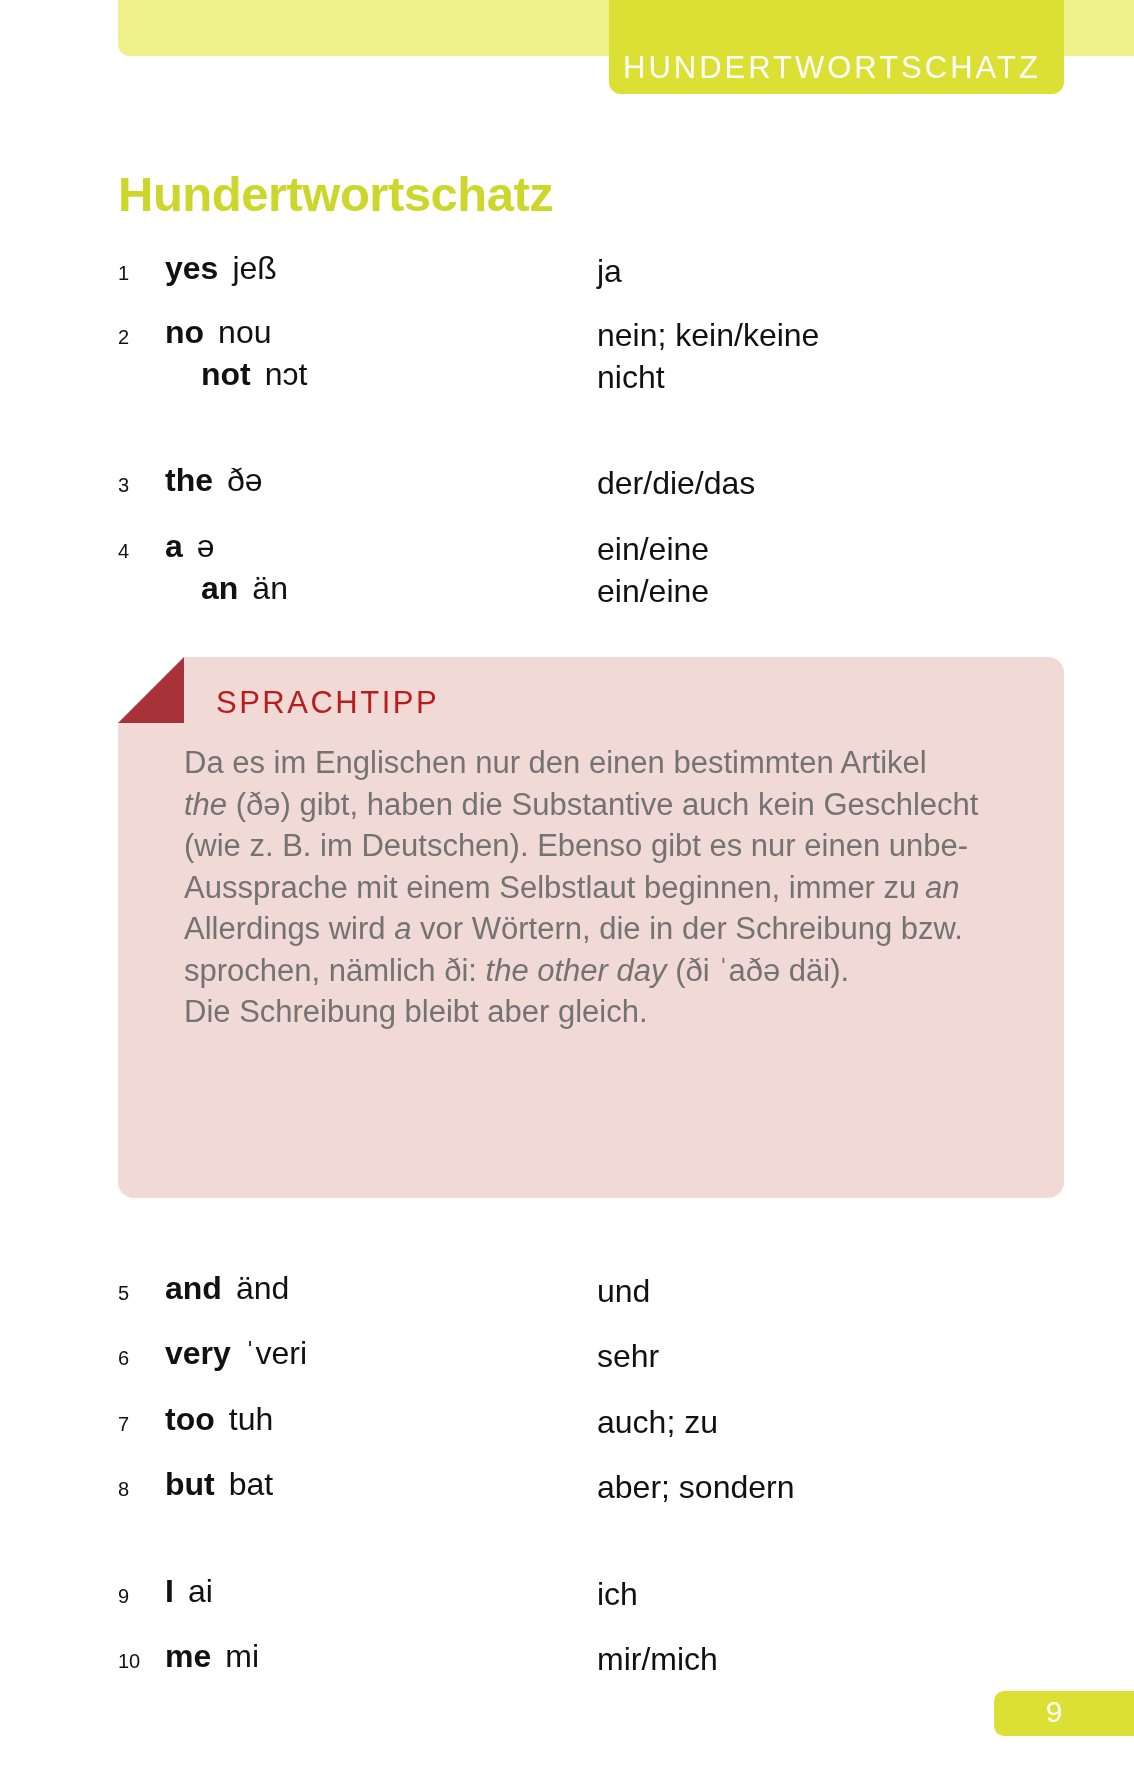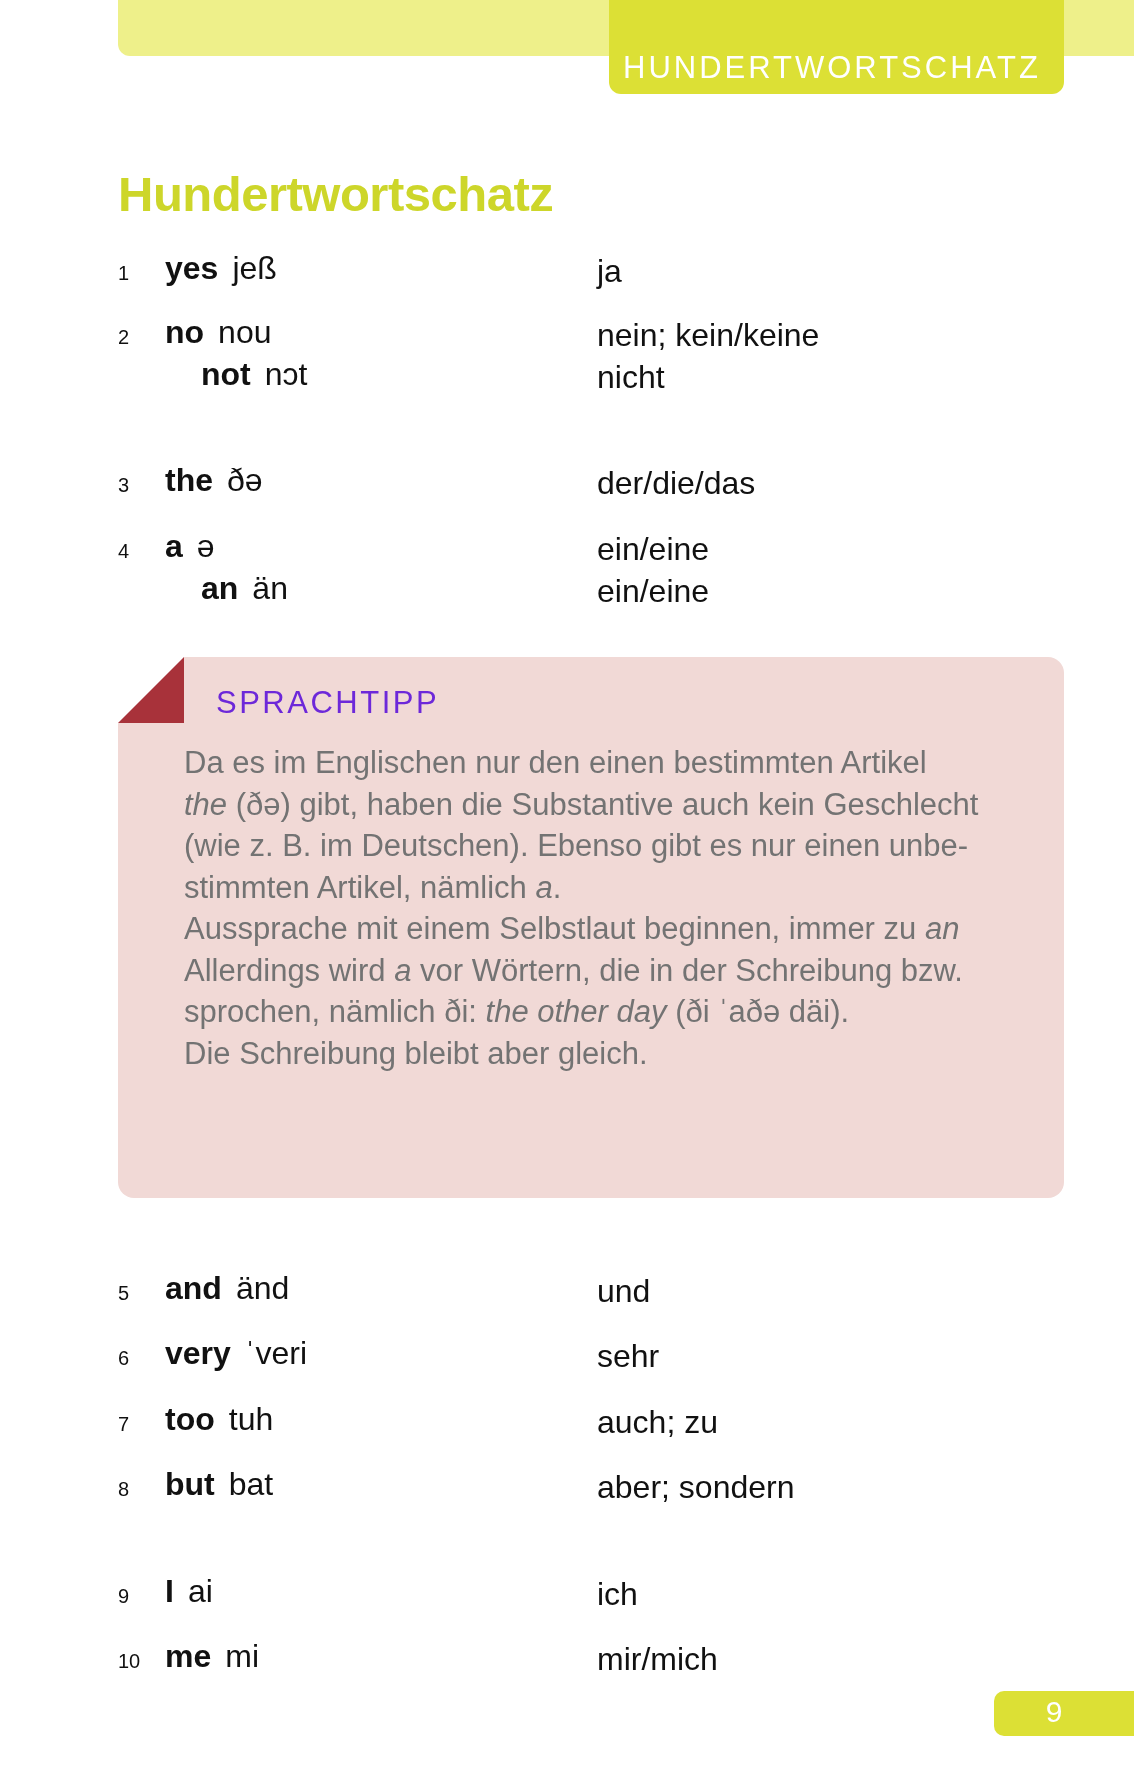--- a/index.html
+++ b/index.html
@@ -11,21 +11,21 @@
   .row{position:absolute;left:0;width:1134px;height:44px;font-size:32px;}
   .num{position:absolute;left:118px;top:12px;font-size:20px;color:#111;}
   .en{position:absolute;left:165px;top:0;white-space:pre;}
   .en.indent{left:201px;}
   .en b{font-weight:bold;}
   .pron{font-weight:normal;margin-left:14px;}
   .de{position:absolute;left:597px;top:3px;}
   .tipbox{position:absolute;left:118px;top:657px;width:946px;height:541px;background:#f1d9d6;border-top-right-radius:16px;border-bottom-right-radius:16px;border-bottom-left-radius:16px;}
   .corner-bg{position:absolute;left:0;top:0;width:66px;height:66px;background:#a8323a;}
   .corner-white{position:absolute;left:0;top:0;width:0;height:0;border-top:66px solid #fff;border-right:66px solid transparent;}
-  .tip-heading{position:absolute;left:98px;top:28px;font-size:31px;letter-spacing:2.5px;color:#6d28d9;font-weight:normal;}
+  .tip-heading{position:absolute;left:98px;top:28px;font-size:31px;letter-spacing:2.5px;color:#b91c1c;font-weight:normal;}
   .tip-body{position:absolute;left:66px;top:85px;width:870px;font-size:31px;line-height:41.5px;color:#737373;}
   .tip-body i{font-style:italic;}
   .pagebox{position:absolute;left:994px;top:1691px;width:140px;height:45px;background:#dce035;border-top-left-radius:10px;border-bottom-left-radius:10px;}
   .pagenum{position:absolute;left:0;width:120px;top:4px;text-align:center;color:#fff;font-size:30px;}
 </style>
 </head>
 <body>
 
 <div class="strip"></div>
 <div class="tab">
@@ -64,21 +64,20 @@
 </div>
 
 <div class="tipbox">
   <div class="corner-bg"></div>
   <div class="corner-white"></div>
   <div class="tip-heading">SPRACHTIPP</div>
   <div class="tip-body">
     <div><span>Da es im Englischen nur den einen bestimmten Artikel</span></div>
     <div><i>the</i><span> (ðə) gibt, haben die Substantive auch kein Geschlecht</span></div>
     <div><span>(wie z. B. im Deutschen). Ebenso gibt es nur einen unbe-</span></div>
-    <div><span>stimmten Artikel, nämlich </span><i>a</i><span>.</span></div>
     <div><span>Aussprache mit einem Selbstlaut beginnen, immer zu </span><i>an</i></div>
     <div><span>Allerdings wird </span><i>a</i><span> vor Wörtern, die in der Schreibung bzw.</span></div>
     <div><span>sprochen, nämlich ði: </span><i>the other day</i><span> (ði ˈaðə däi).</span></div>
     <div><span>Die Schreibung bleibt aber gleich.</span></div>
   </div>
 </div>
 
 <div class="row" style="top:1270px">
   <span class="num">5</span>
   <span class="en"><b>and</b><span class="pron">änd</span></span>

